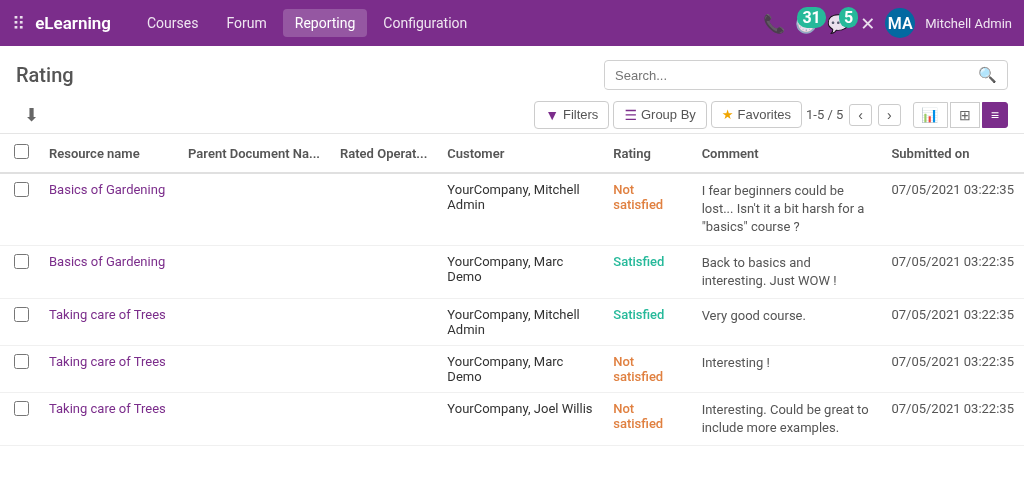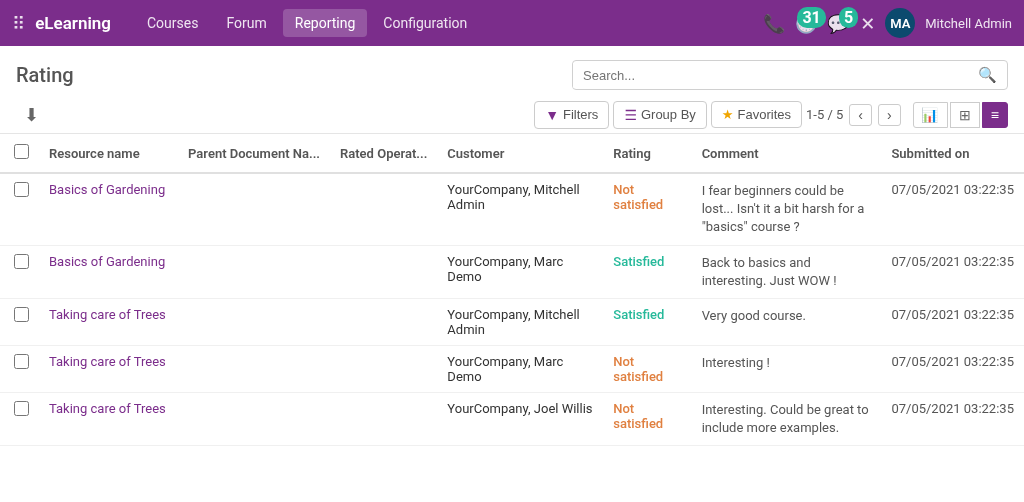--- a/index.html
+++ b/index.html
@@ -70,26 +70,26 @@
     }
     .topnav-company {
       color: rgba(255,255,255,0.88);
       font-size: 13px;
       margin-left: 6px;
     }
     .topnav-avatar {
       width: 30px;
       height: 30px;
       border-radius: 50%;
-      background: #0c4a6e;
+      background: #0369a1;
       display: flex;
       align-items: center;
       justify-content: center;
       color: #fff;
-      font-size: 13px;
+      font-size: 16px;
       font-weight: 600;
       overflow: hidden;
     }
     .topnav-username {
       color: rgba(255,255,255,0.88);
       font-size: 13px;
     }
 
     
     .page-header {
@@ -102,21 +102,21 @@
       font-size: 20px;
       font-weight: 500;
       color: #555;
     }
     .search-container {
       display: flex;
       align-items: center;
       border: 1px solid #d0d0d0;
       border-radius: 4px;
       overflow: hidden;
-      width: 436px;
+      width: 404px;
       justify-content: space-between;
     }
     .search-input {
       border: none;
       outline: none;
       padding: 5px 10px;
       font-size: 13px;
       flex: 1;
       color: #555;
     }

